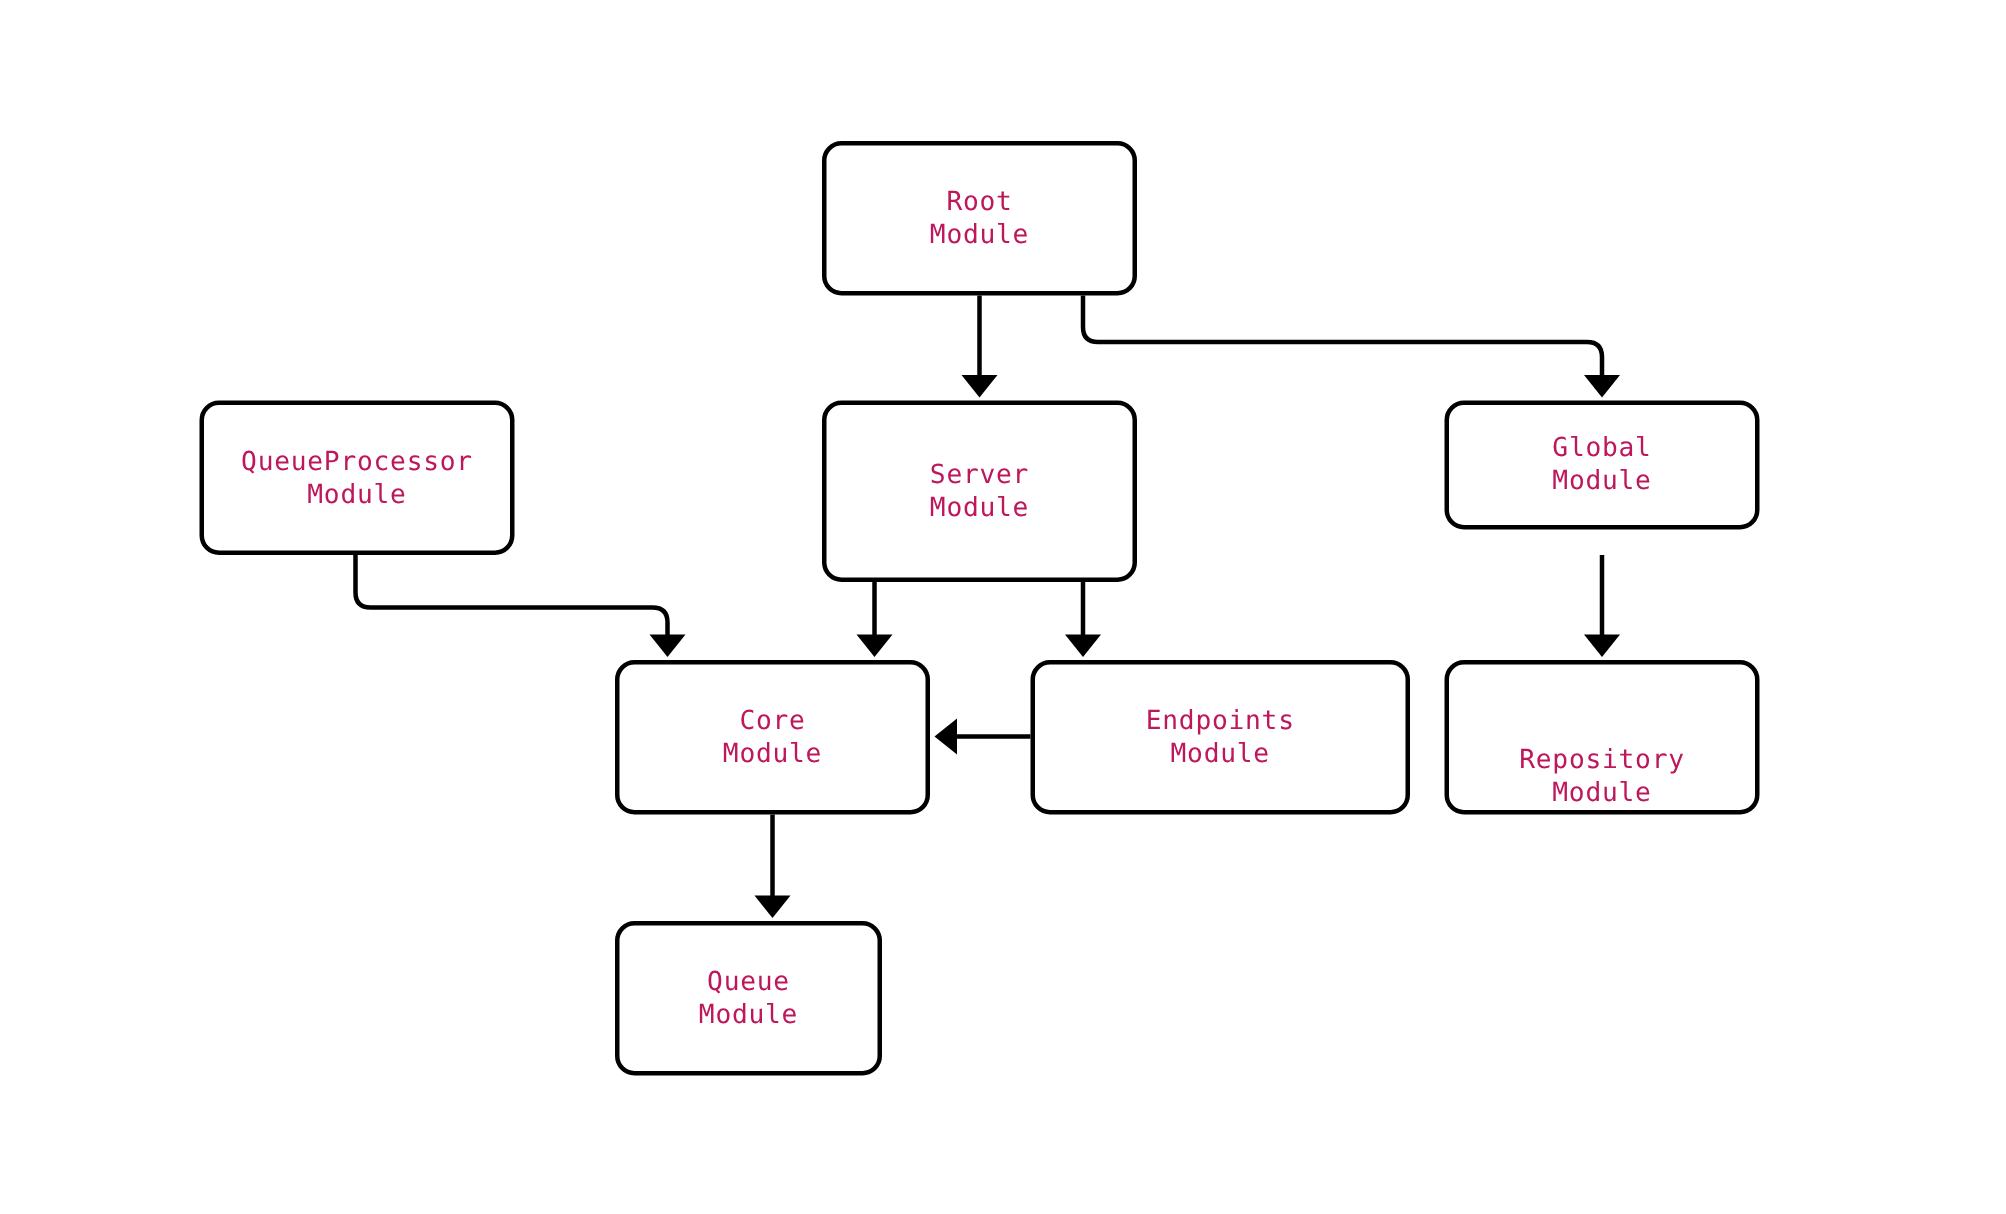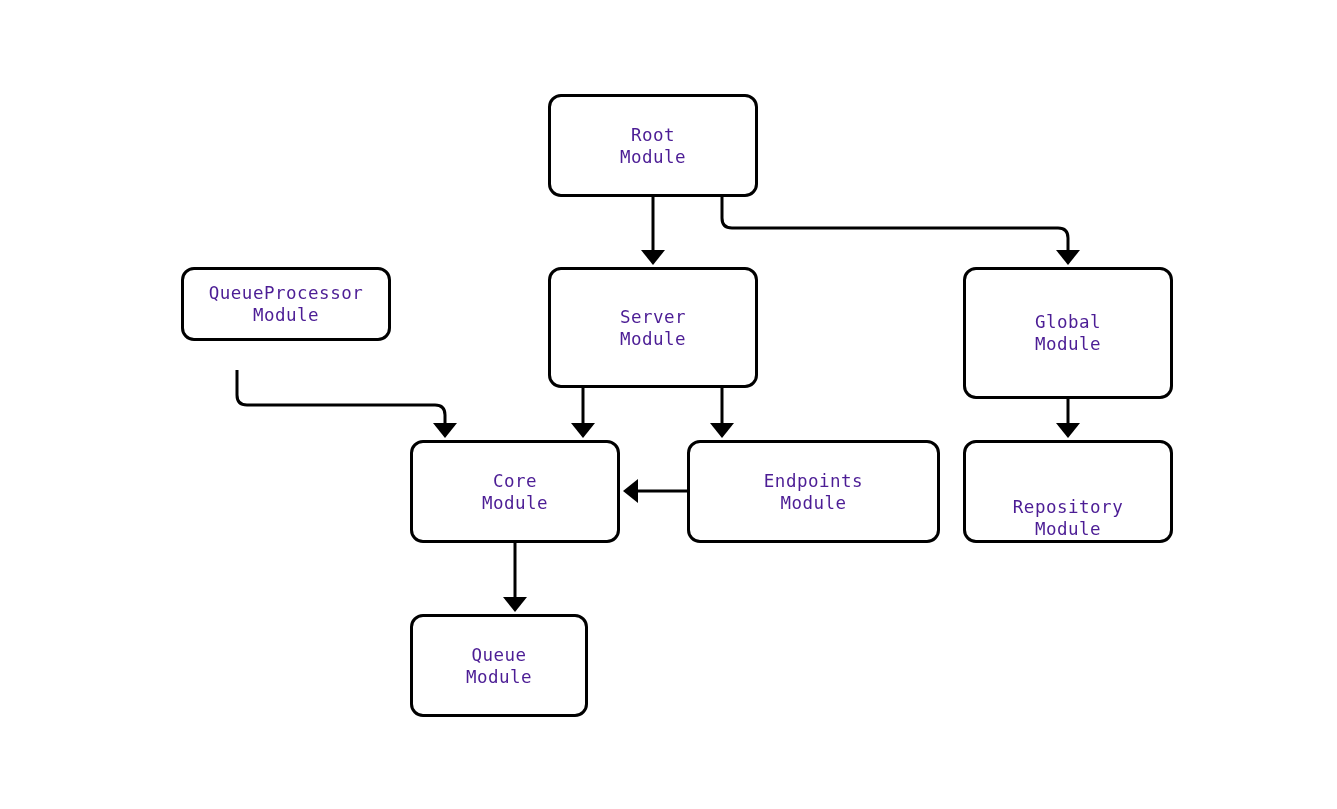--- a/index.html
+++ b/index.html
@@ -35,21 +35,21 @@
     border-radius: 13px;
     display: flex;
     align-items: center;
     justify-content: center;
     z-index: 2;
   }
   .node-label {
     text-align: center;
     font-size: 17.5px;
     line-height: 22px;
-    color: #4c1d95;
+    color: #be185d;
     letter-spacing: 0.5px;
     white-space: pre-line;
     font-weight: 400;
   }
 </style>
 </head>
 <body>
 
 <div id="diagram-canvas">
 
@@ -86,29 +86,29 @@
         <path d="M 515 543 L 515 602" fill="none" stroke="#000000" stroke-width="3" stroke-linecap="butt" stroke-linejoin="round"></path>
         <polygon points="503,597 527,597 515,612" fill="#000000"></polygon>
       </g>
     </svg>
 
   <div id="node-layer">
       <div class="node" style="left: 548px; top: 94px; width: 210px; height: 103px; border-color: rgb(0, 0, 0); background: rgb(255, 255, 255);">
         <div class="node-label">Root
 Module</div>
       </div>
-      <div class="node" style="left: 133px; top: 267px; width: 210px; height: 74px; border-color: rgb(0, 0, 0); background: rgb(255, 255, 255); margin-left: 48px;">
+      <div class="node" style="left: 133px; top: 267px; width: 210px; height: 103px; border-color: rgb(0, 0, 0); background: rgb(255, 255, 255);">
         <div class="node-label">QueueProcessor
 Module</div>
       </div>
       <div class="node" style="left: 548px; top: 267px; width: 210px; height: 121px; border-color: rgb(0, 0, 0); background: rgb(255, 255, 255);">
         <div class="node-label">Server
 Module</div>
       </div>
-      <div class="node" style="left: 963px; top: 267px; width: 210px; height: 132px; border-color: rgb(0, 0, 0); background: rgb(255, 255, 255);">
+      <div class="node" style="left: 963px; top: 267px; width: 210px; height: 86px; border-color: rgb(0, 0, 0); background: rgb(255, 255, 255);">
         <div class="node-label">Global
 Module</div>
       </div>
       <div class="node" style="left: 410px; top: 440px; width: 210px; height: 103px; border-color: rgb(0, 0, 0); background: rgb(255, 255, 255);">
         <div class="node-label">Core
 Module</div>
       </div>
       <div class="node" style="left: 687px; top: 440px; width: 253px; height: 103px; border-color: rgb(0, 0, 0); background: rgb(255, 255, 255);">
         <div class="node-label">Endpoints
 Module</div>

